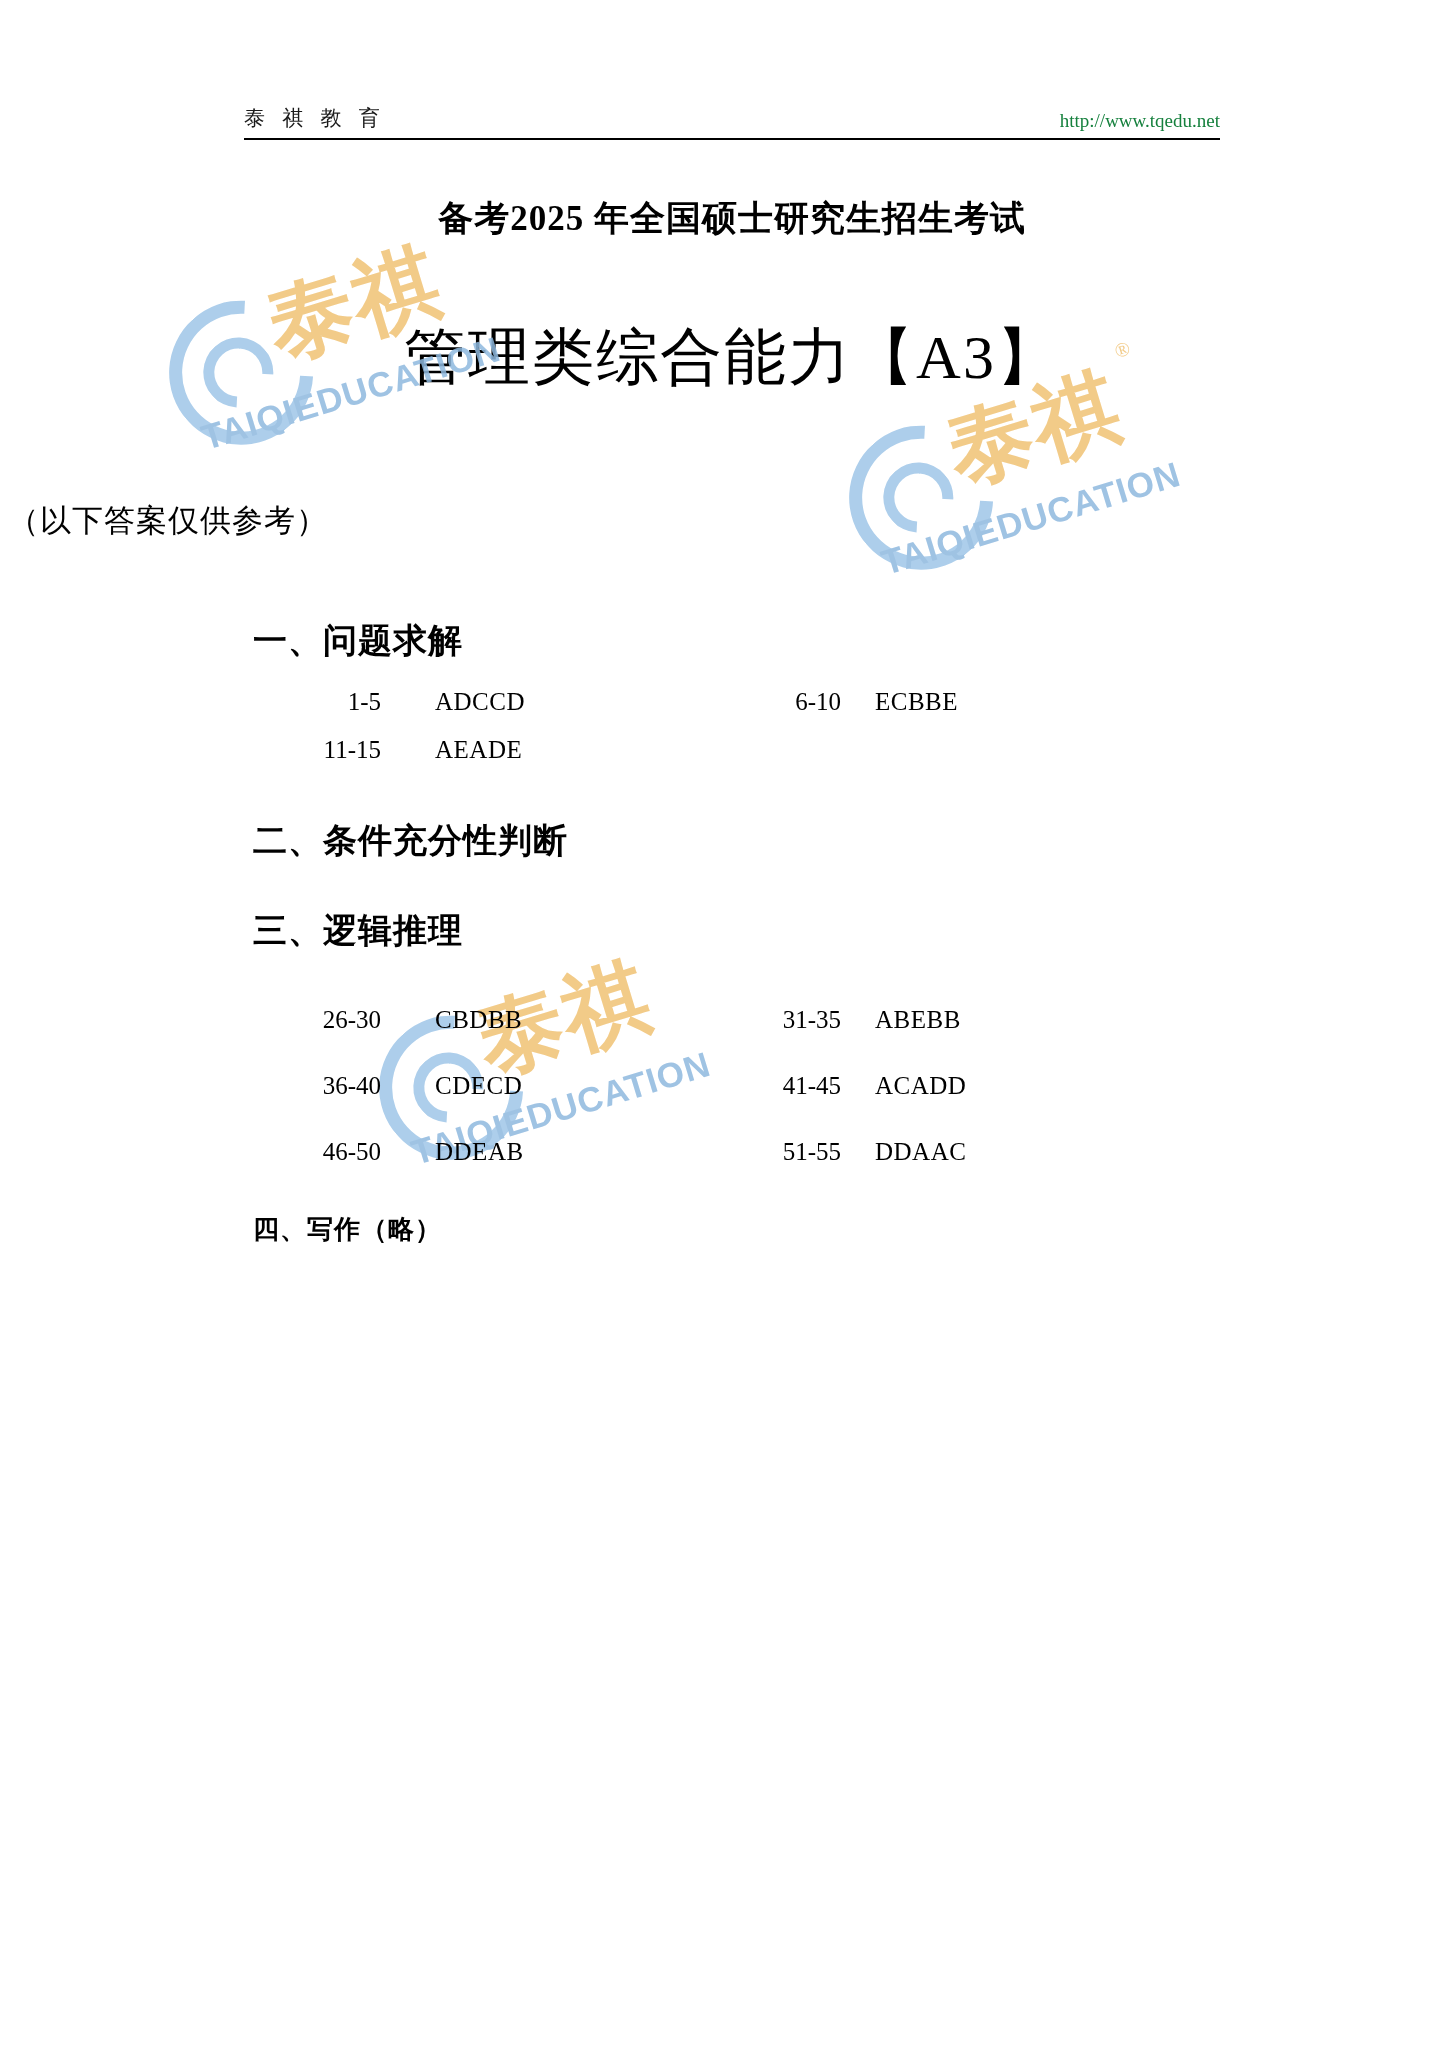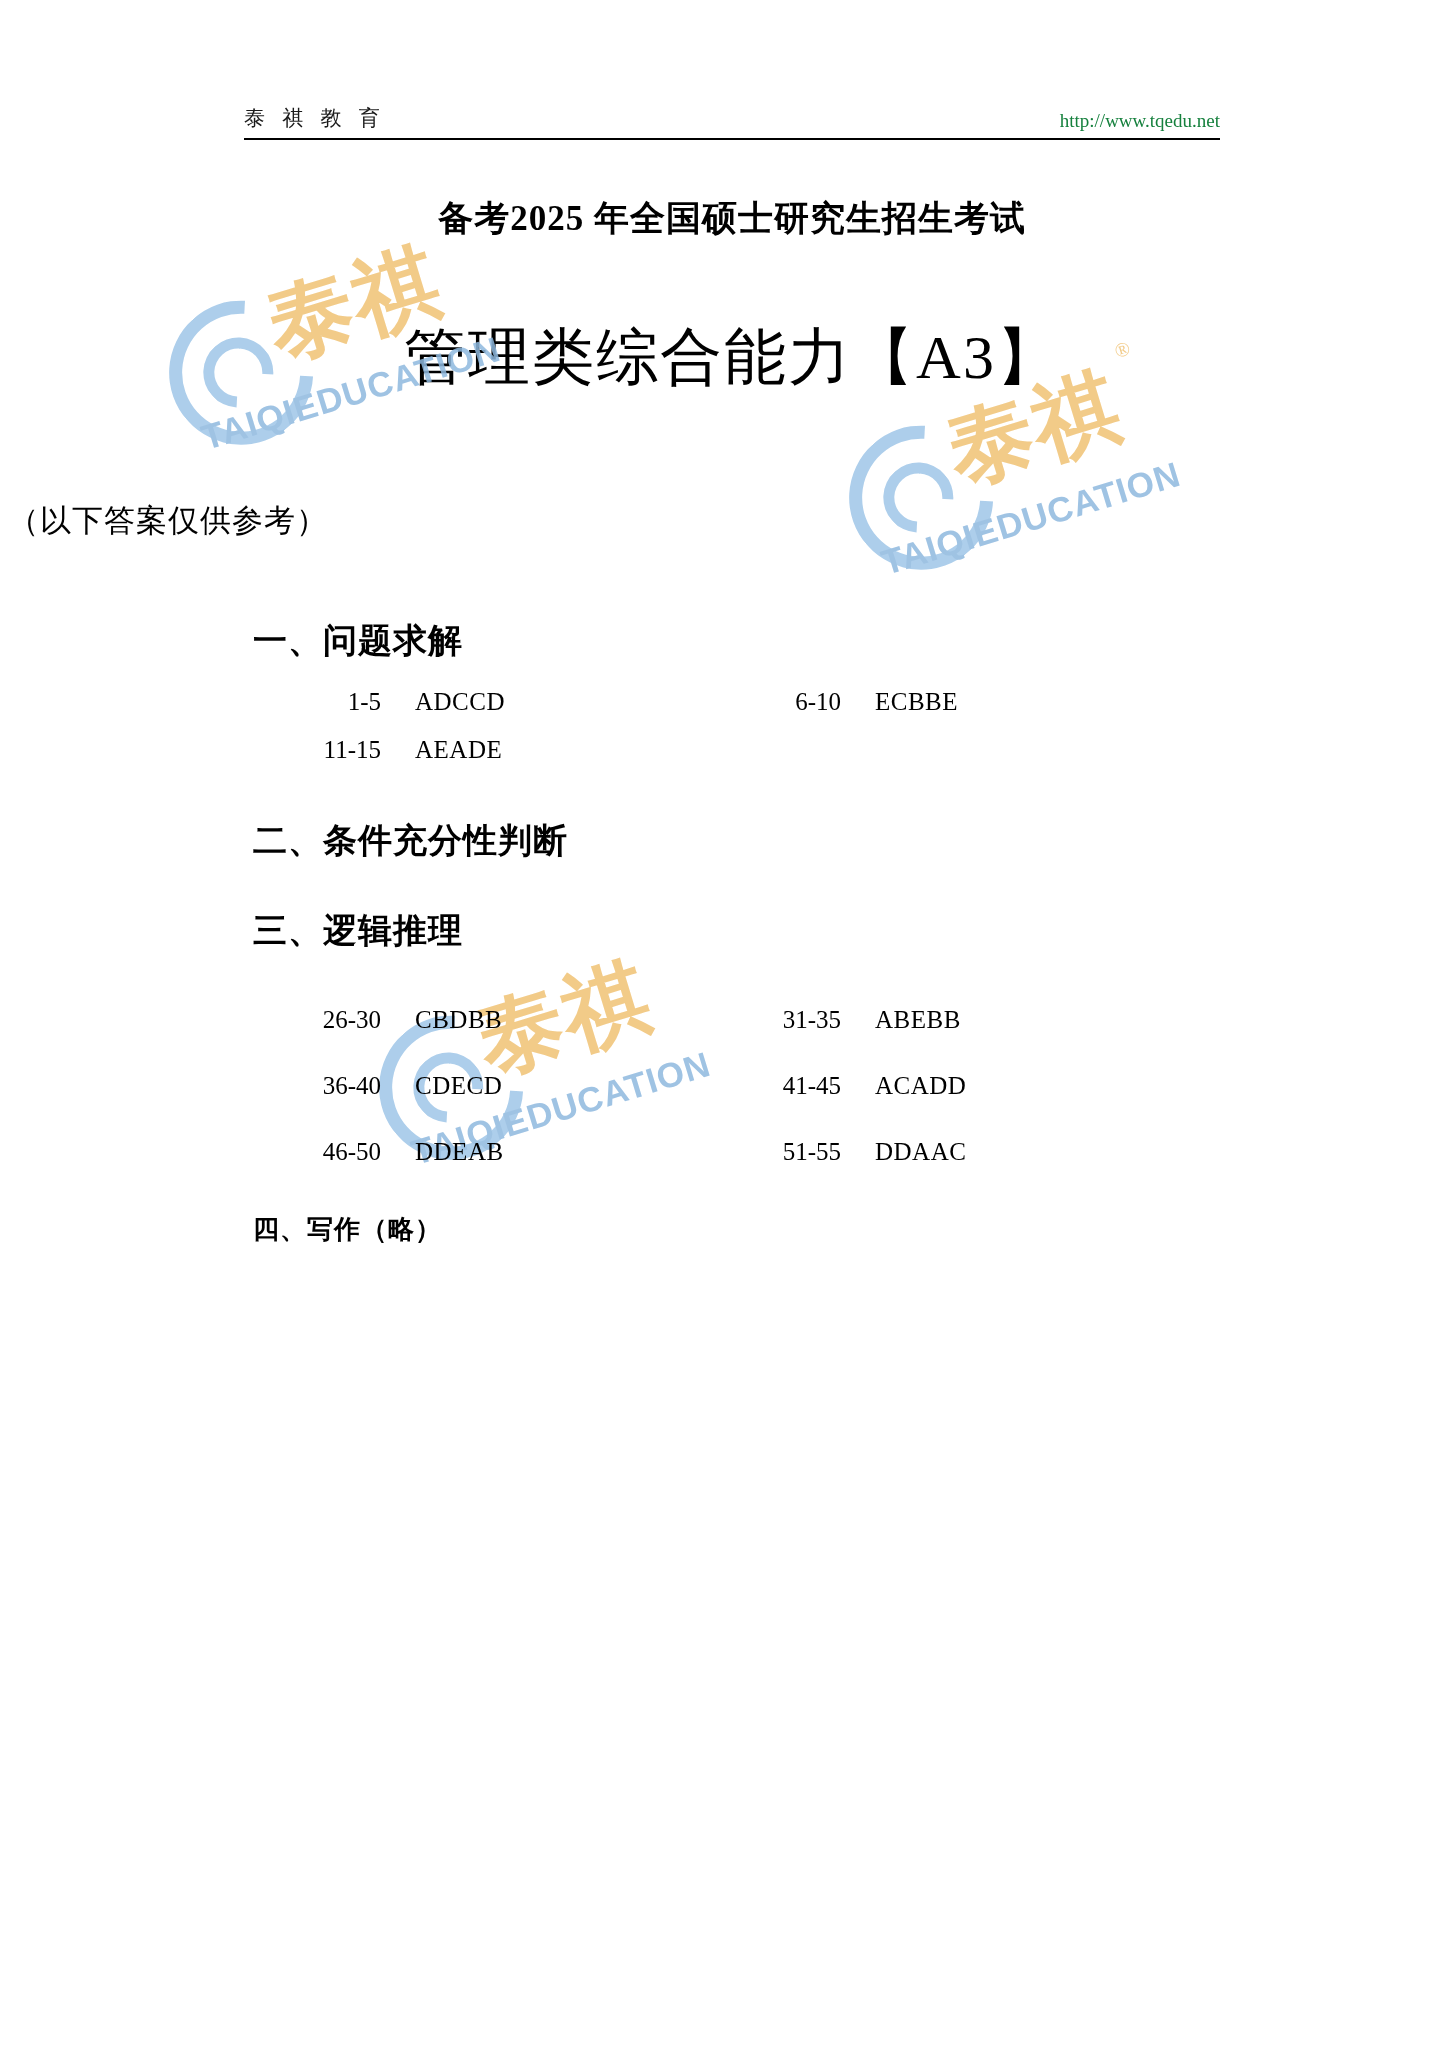--- a/index.html
+++ b/index.html
@@ -98,21 +98,21 @@
   }
   .answer-row {
     display: flex;
     height: 48px;
     align-items: center;
   }
   .ans-cell {
     display: flex;
     align-items: baseline;
   }
-  .ans-cell.left { width: 460px; }
+  .ans-cell.left { width: 460px; gap: 20px; }
   .ans-range {
     display: inline-block;
     min-width: 86px;
     text-align: right;
     font-size: 25px;
   }
   .ans-letters {
     margin-left: 34px;
     font-size: 25px;
     letter-spacing: 0.5px;

